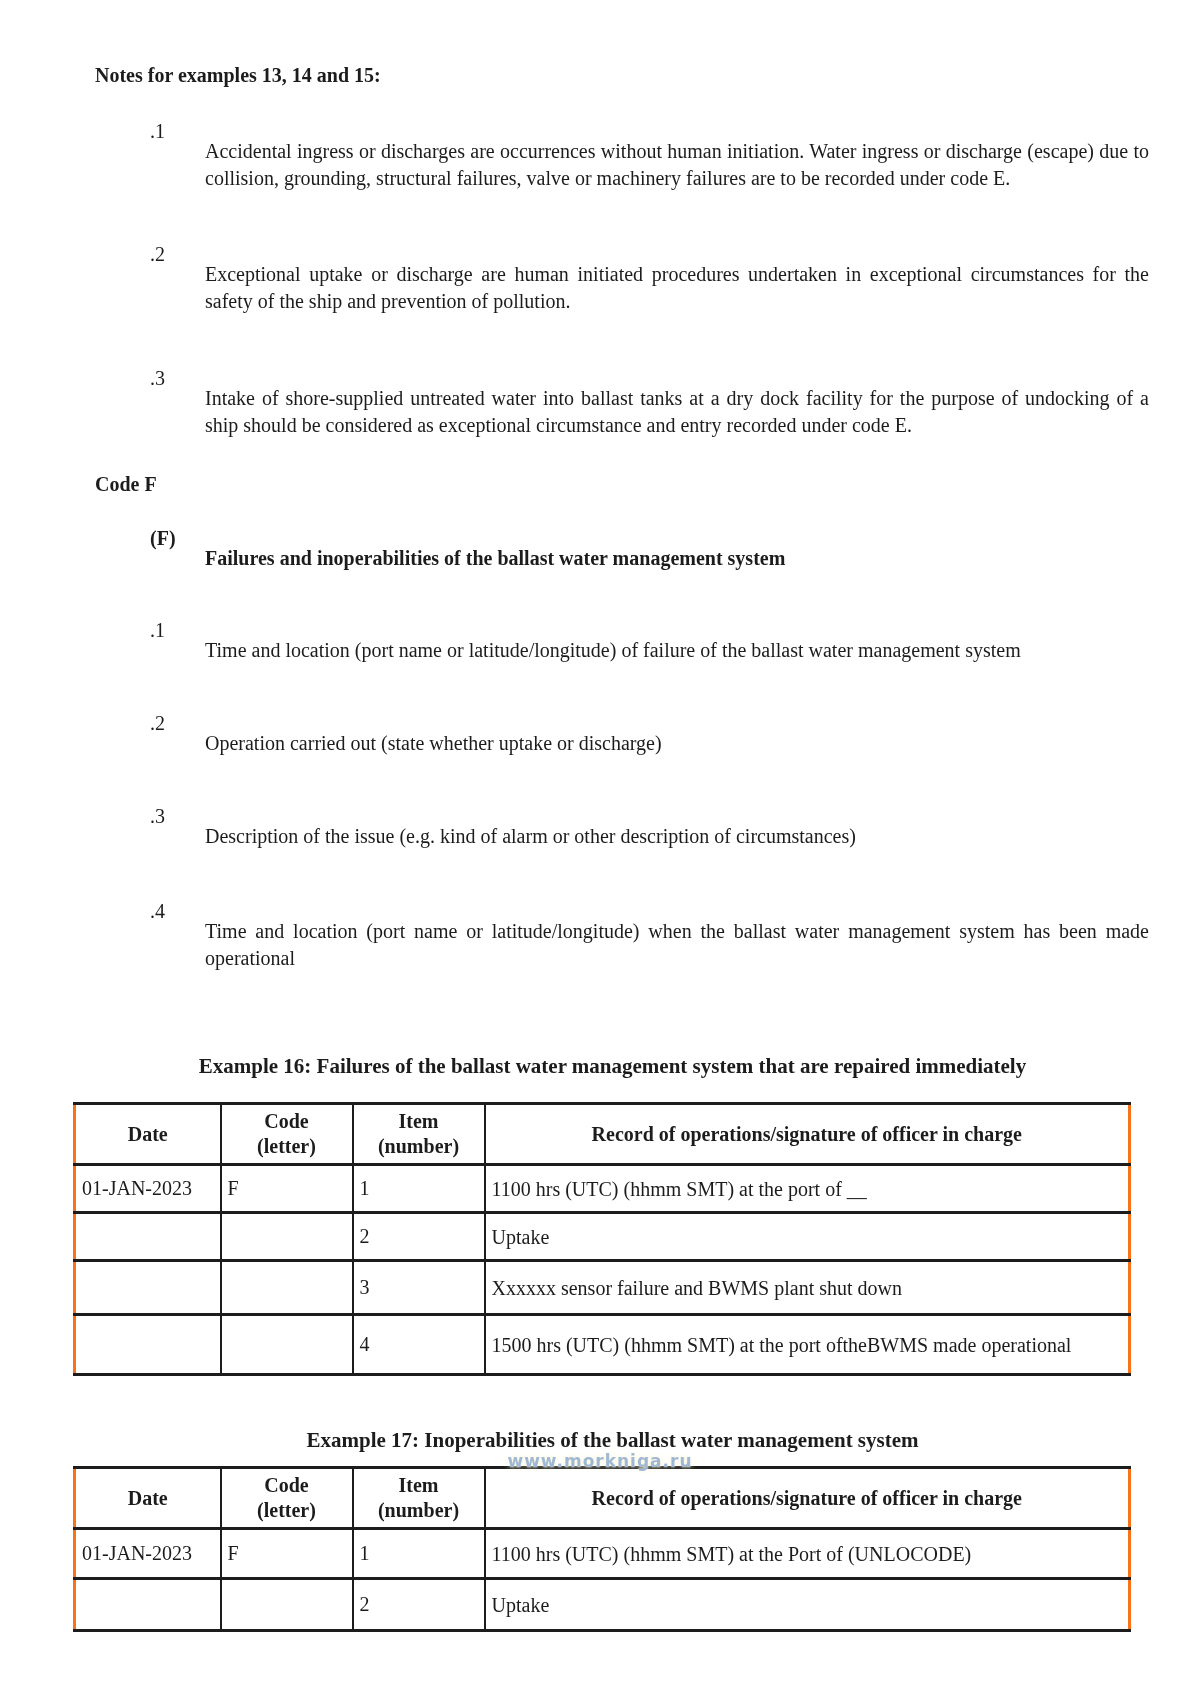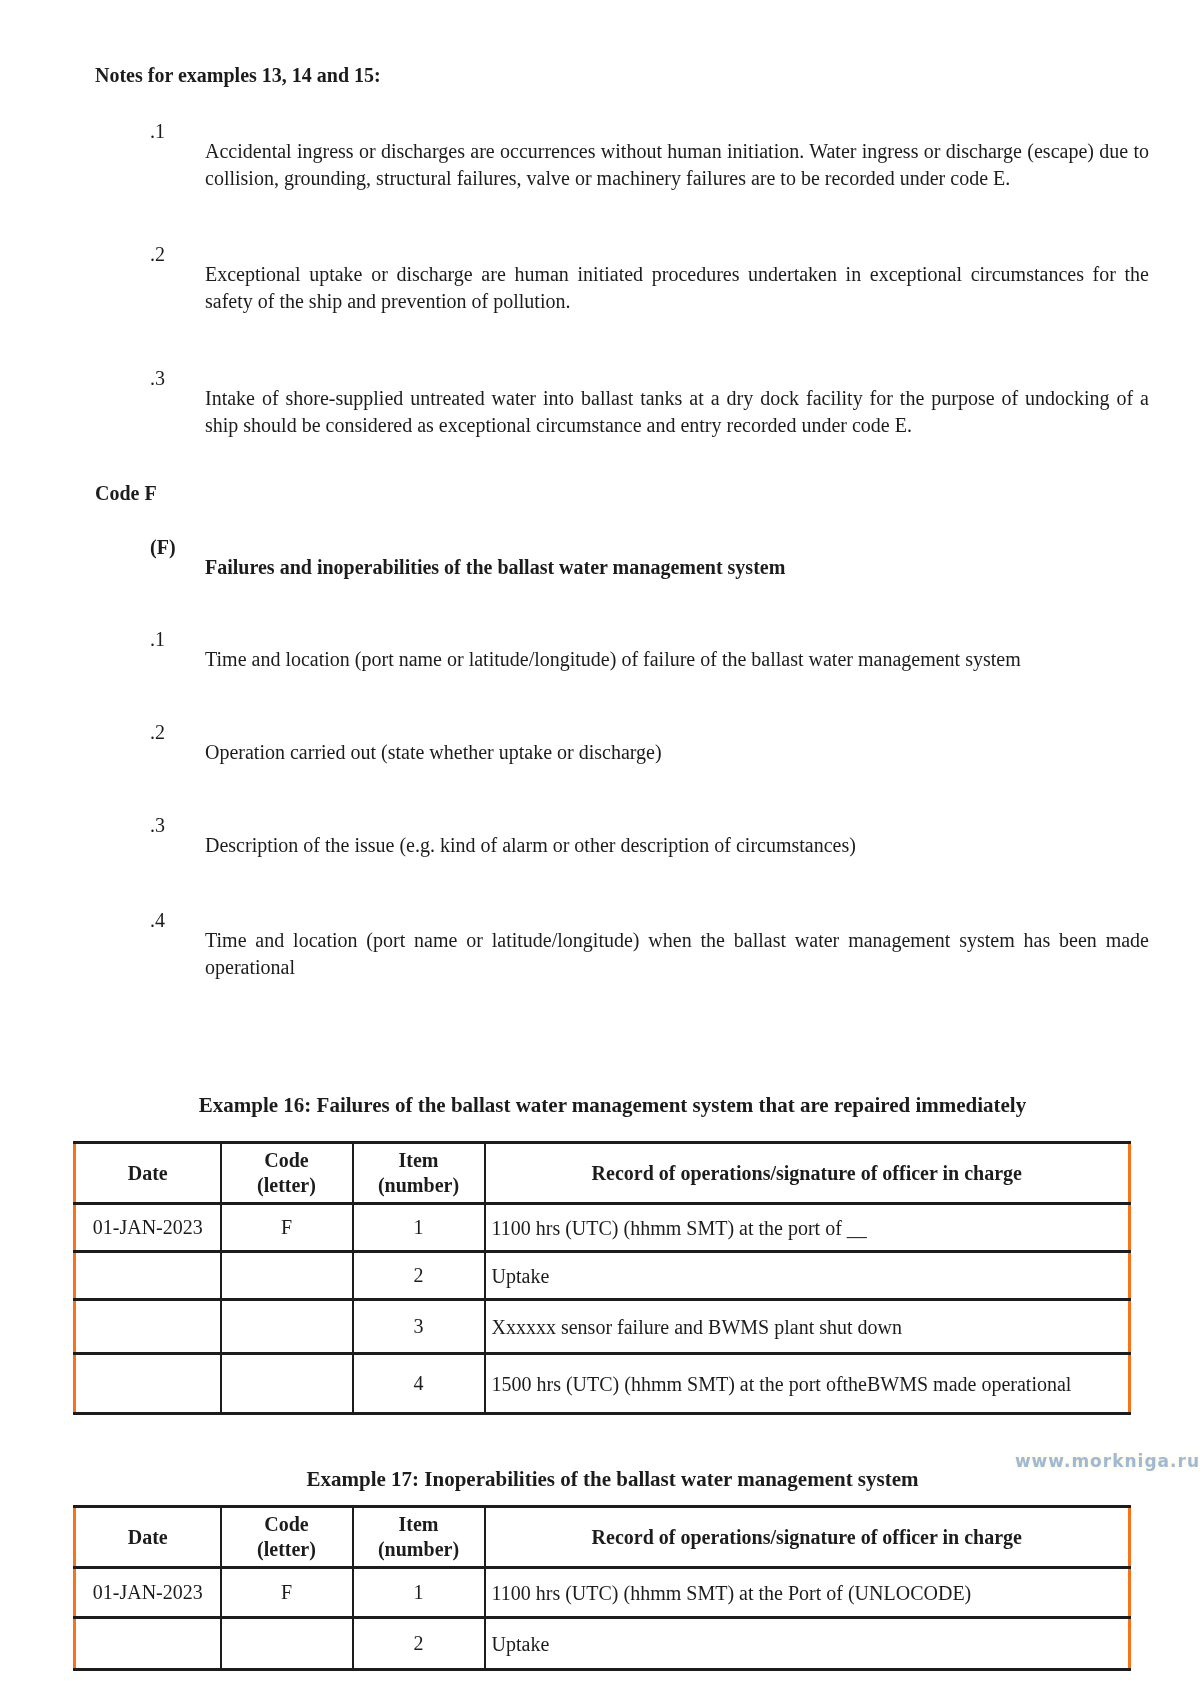--- a/index.html
+++ b/index.html
@@ -33,33 +33,33 @@
   .list-item .txt {
     flex: 1;
     text-align: justify;
     line-height: 27px;
     padding-right: 3px;
   }
   .bold { font-weight: bold; }
   .mt-notes-item1 { margin-top: 29px; }
   .mt-notes-item2 { margin-top: 29px; }
   .mt-notes-item3 { margin-top: 30px; }
-  .mt-codef      { margin-top: 21px; }
+  .mt-codef      { margin-top: 12px; }
   .mt-f-title    { margin-top: 27px; }
   .mt-cf1        { margin-top: 25px; }
   .mt-cf2        { margin-top: 26px; }
   .mt-cf3        { margin-top: 26px; }
   .mt-cf4        { margin-top: 28px; }
   .example-heading {
     font-weight: bold;
     text-align: center;
     font-size: 21px;
     line-height: 28px;
   }
-  .mt-ex16 { margin-top: 90px; font-family: Liberation Serif, serif; }
+  .mt-ex16 { margin-top: 60px; font-family: Liberation Serif, serif; }
   .mt-ex17 { margin-top: 50px; }
   table.log-table {
     border-collapse: collapse;
     table-layout: fixed;
     width: 1055px;
     border: 3px solid #f97316;
   }
   table.log-table.t1 { margin-top: 22px; }
   table.log-table.t2 { margin-top: 12px; }
   .log-table th, .log-table td {
@@ -71,38 +71,38 @@
     padding: 2px 6px;
     font-size: 20px;
   }
   .log-table th {
     font-weight: bold;
     text-align: center;
     line-height: 25px;
     padding: 4px 2px;
   }
   .log-table th span { display: block; }
-  .cell-center { text-align: center; }
+  .cell-center { }
   .cell-record {
     text-align: left;
     line-height: 26px;
     padding: 3px 12px 3px 9px;
   }
   .cell-record.justify { text-align: justify; }
   .dots {
     font-weight: bold;
     letter-spacing: 3px;
     font-size: 21px;
   }
   .watermark {
     position: absolute;
     left: 0;
     right: 0;
     top: 1451px;
-    text-align: right;
+    text-align: center;
     font-family: "DejaVu Sans", sans-serif;
     font-size: 17px;
     font-weight: bold;
     letter-spacing: 1px;
     color: #9fb8d4;
     text-shadow: 0 0 6px #f8f2cf, 0 0 2px #ffffff;
     z-index: 5;
   }
 </style>
 </head>

